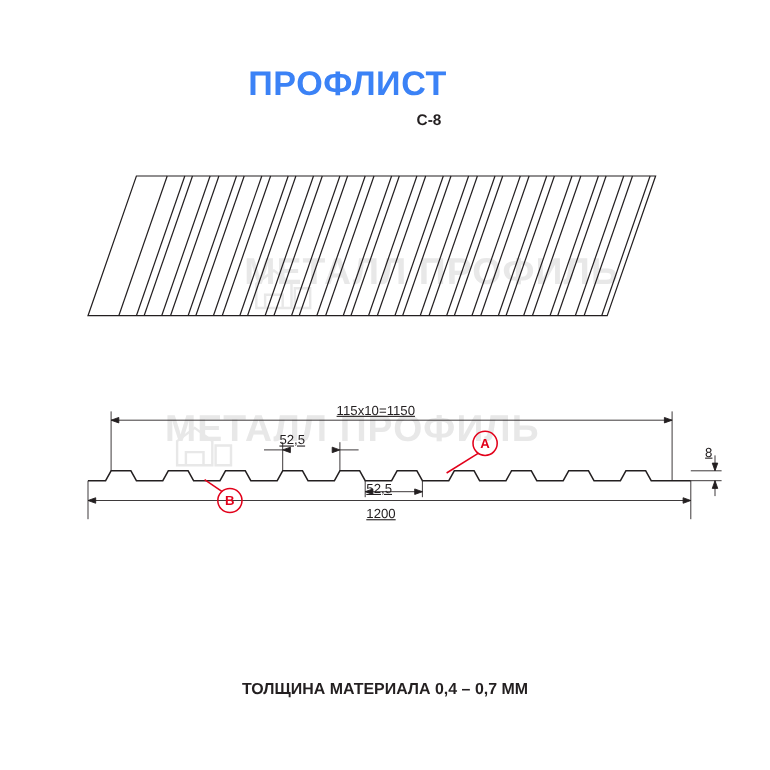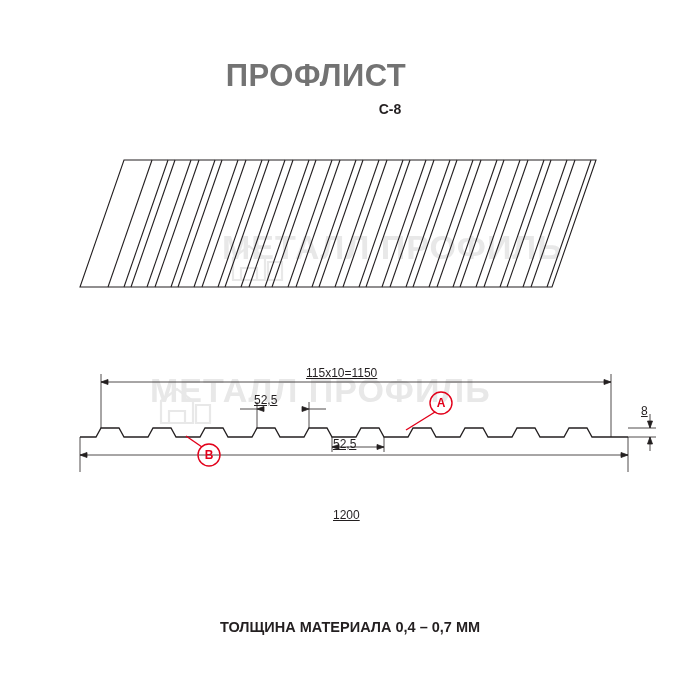--- a/index.html
+++ b/index.html
@@ -21,21 +21,21 @@
   }
   .title {
     position: absolute;
     top: 58px;
     left: 0;
     width: 632px;
     text-align: center;
     font-size: 31px;
     font-weight: bold;
     letter-spacing: 0.5px;
-    color: #737373;
+    color: #3b82f6;
   }
   .subtitle {
     position: absolute;
     top: 101px;
     left: 0;
     width: 700px;
     text-align: center;
     font-size: 14px;
     font-weight: bold;
     color: #231f20;
@@ -69,21 +69,21 @@
   .label {
     position: absolute;
     font-size: 12px;
     color: #231f20;
     white-space: nowrap;
     text-decoration: underline;
   }
   .lbl-top { top: 366px; left: 306px; }
   .lbl-525a { top: 393px; left: 254px; }
   .lbl-525b { top: 437px; left: 333px; }
-  .lbl-1200 { top: 460px; left: 333px; margin-top: 48px; }
+  .lbl-1200 { top: 460px; left: 333px; }
   .lbl-8 { top: 404px; left: 641px; }
   .callout-letter {
     position: absolute;
     font-size: 12px;
     font-weight: bold;
     color: #e2001a;
     text-align: center;
     width: 20px;
   }
   .callout-a { top: 396px; left: 431px; }

